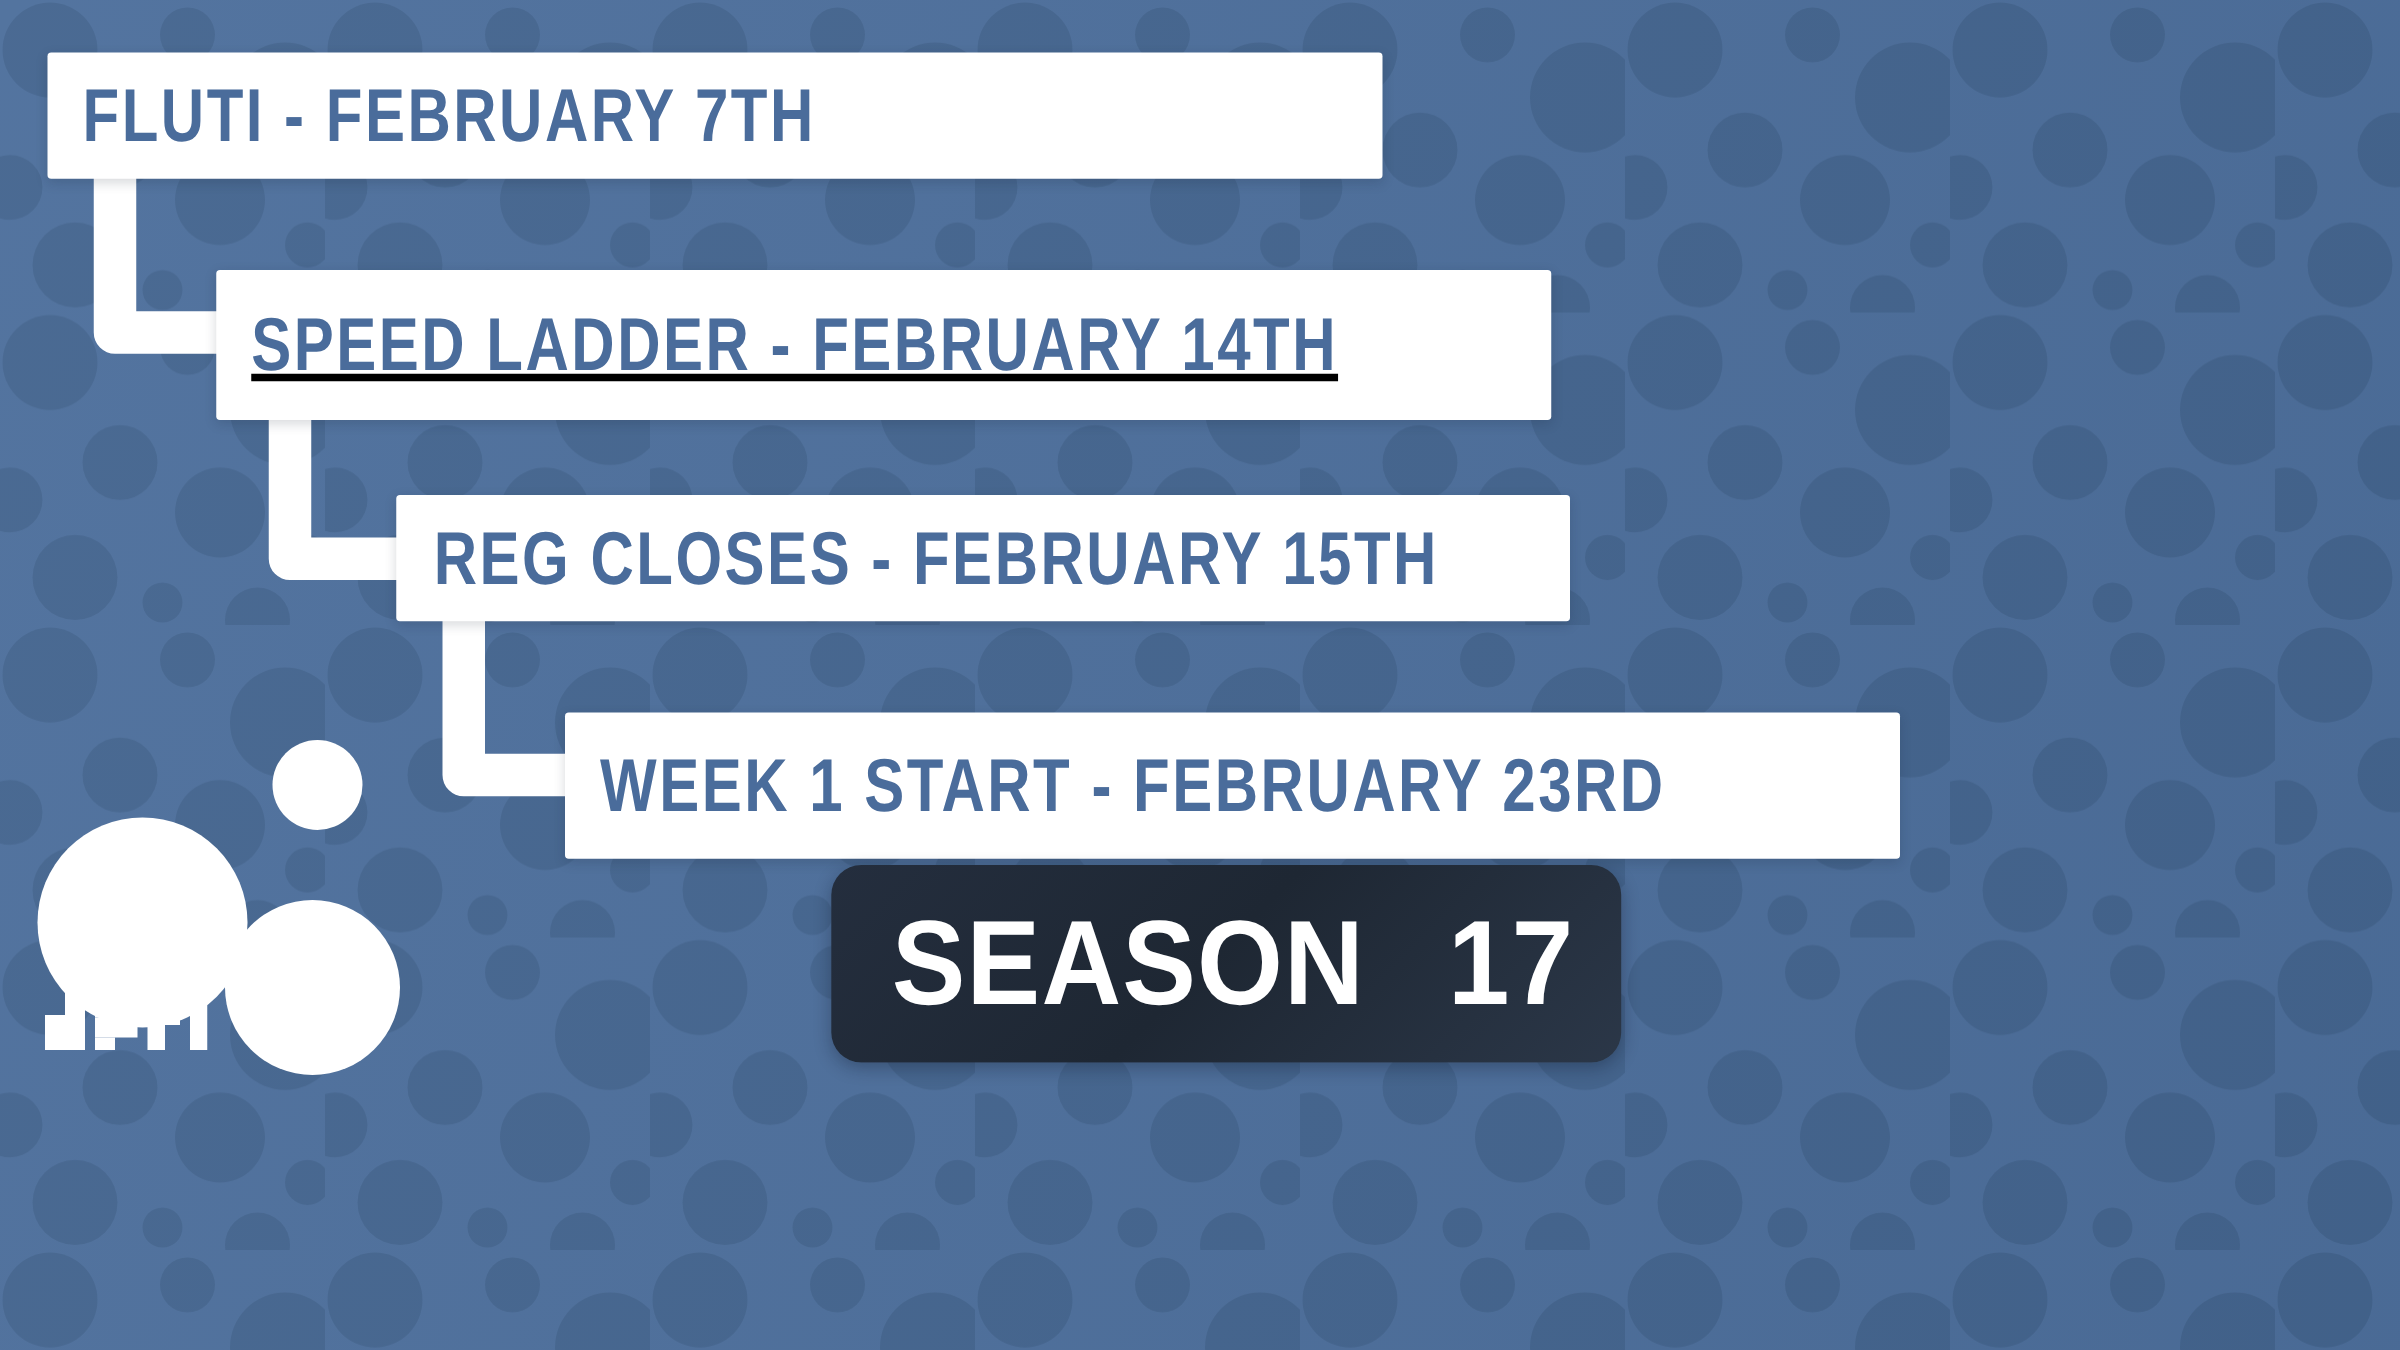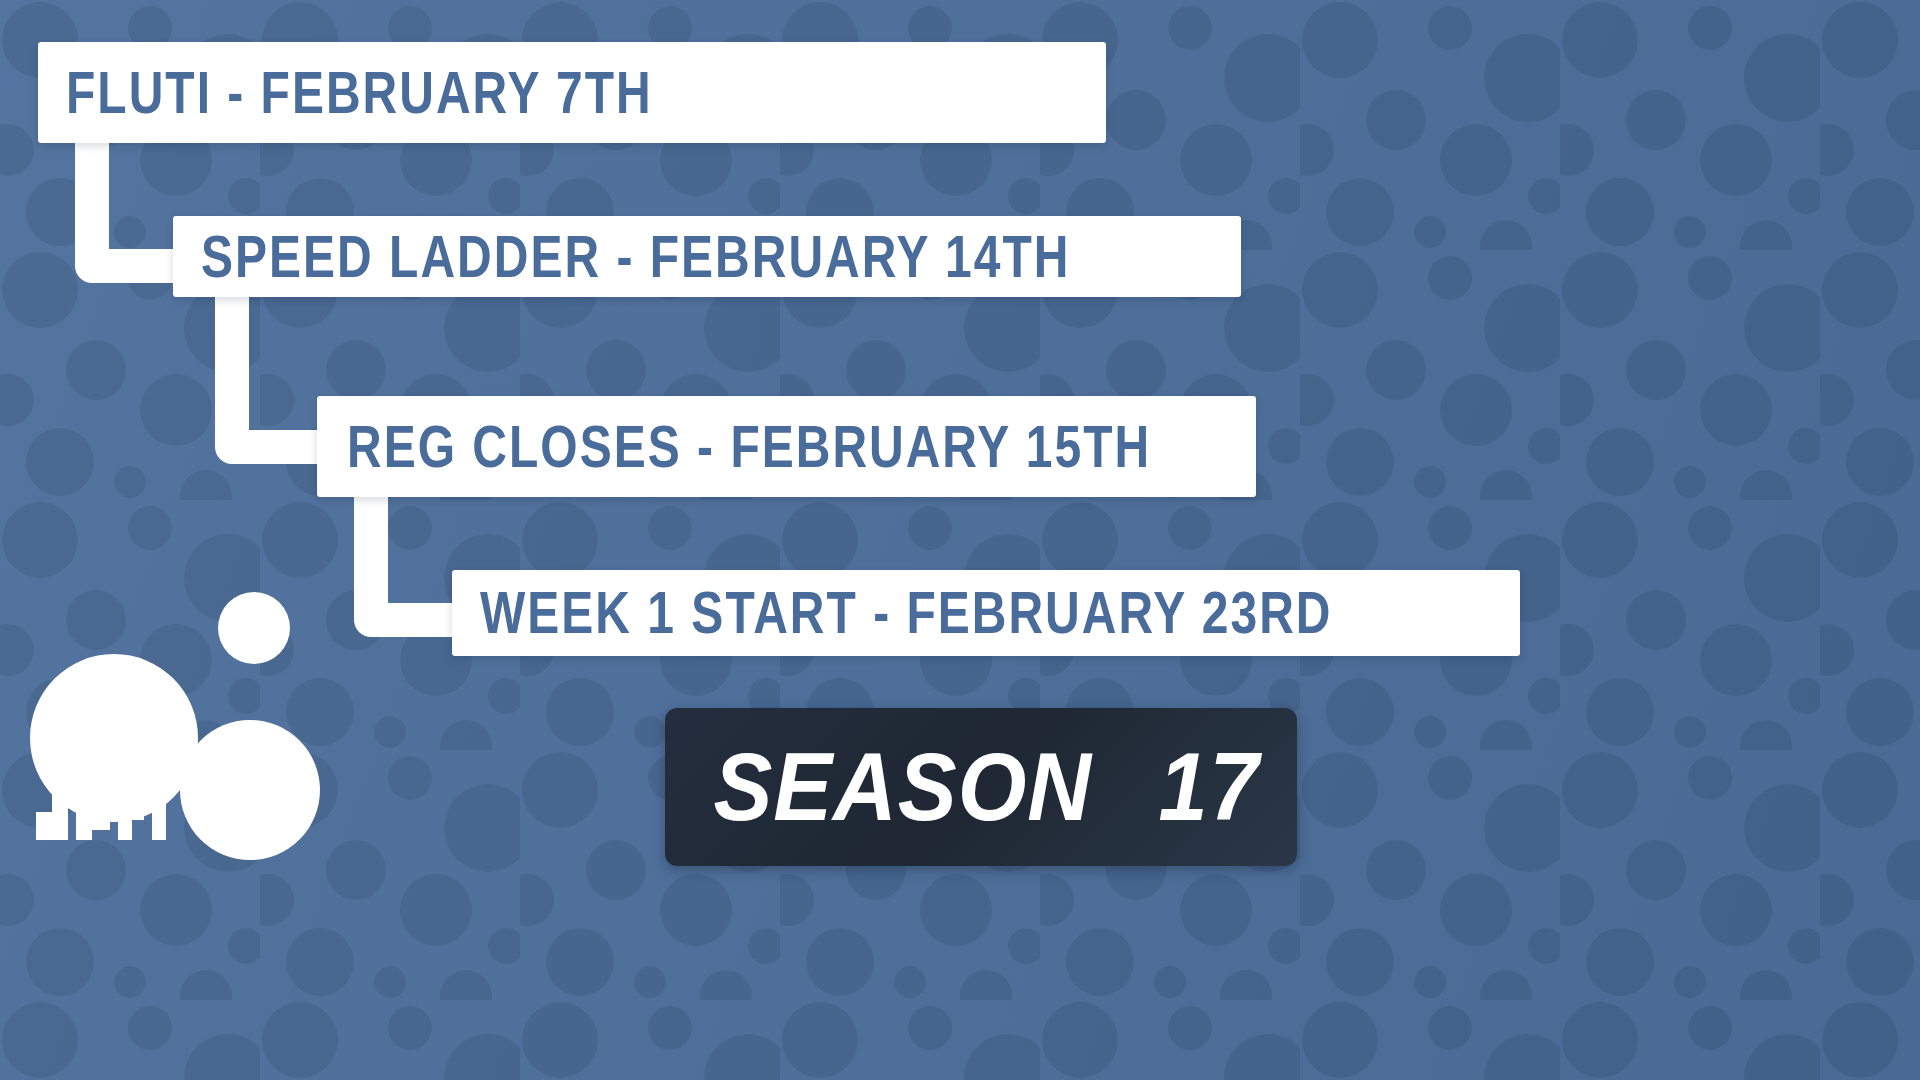--- a/index.html
+++ b/index.html
@@ -41,35 +41,35 @@
     white-space:nowrap;
     transform:scaleX(.80);
     transform-origin:left center;
     text-transform:uppercase;
     -webkit-font-smoothing:antialiased;
   }
 
   
   #bar-0{left:38px;  top:42px;  width:1068px; height:101px;}
   #bar-0 .bar-label{margin-left:28px;}
-  #bar-1{left:173px; top:216px; width:1068px; height:81px;}
+  #bar-1{left:173px; top:216px; width:1068px; height:120px;text-decoration:underline;}
   #bar-1 .bar-label{margin-left:28px;}
   #bar-2{left:317px; top:396px; width:939px; height:101px;}
   #bar-2 .bar-label{margin-left:30px;}
-  #bar-3{left:452px; top:570px; width:1068px; height:86px;}
+  #bar-3{left:452px; top:570px; width:1068px; height:117px;}
   #bar-3 .bar-label{margin-left:28px;}
 
   
   #season-badge{
     position:absolute;z-index:4;
-    left:665px; top:708px; width:632px; height:158px;
+    left:665px; top:692px; width:632px; height:158px;
     background:linear-gradient(135deg,#242e3e 0%,#1e2733 48%,#2b3748 100%);
-    border-radius:12px;
+    border-radius:24px;
     box-shadow:0 4px 14px rgba(10,18,32,.30);
-    display:flex;align-items:center;justify-content:center;gap:46px;font-style:italic;
+    display:flex;align-items:center;justify-content:center;gap:46px;
   }
   .season-word{
     color:#ffffff;
     font-weight:700;
     font-size:96px;
     line-height:1;
     letter-spacing:1px;
     transform:scaleX(.92);
     white-space:nowrap;
     text-transform:uppercase;

